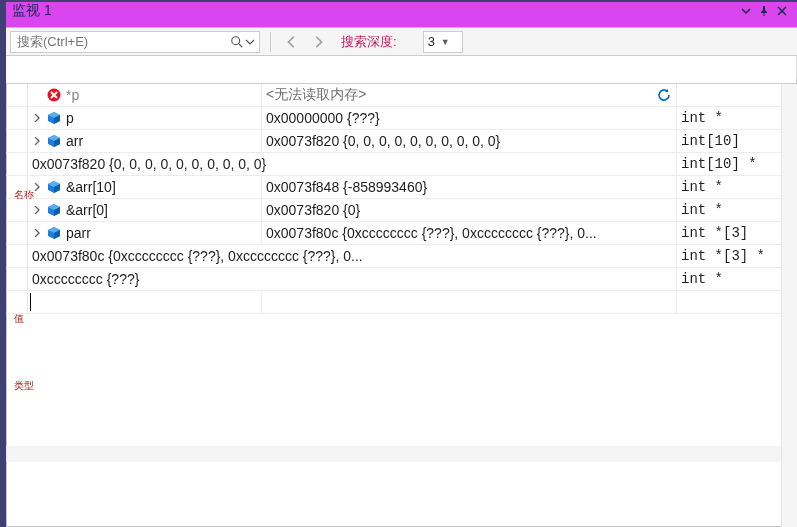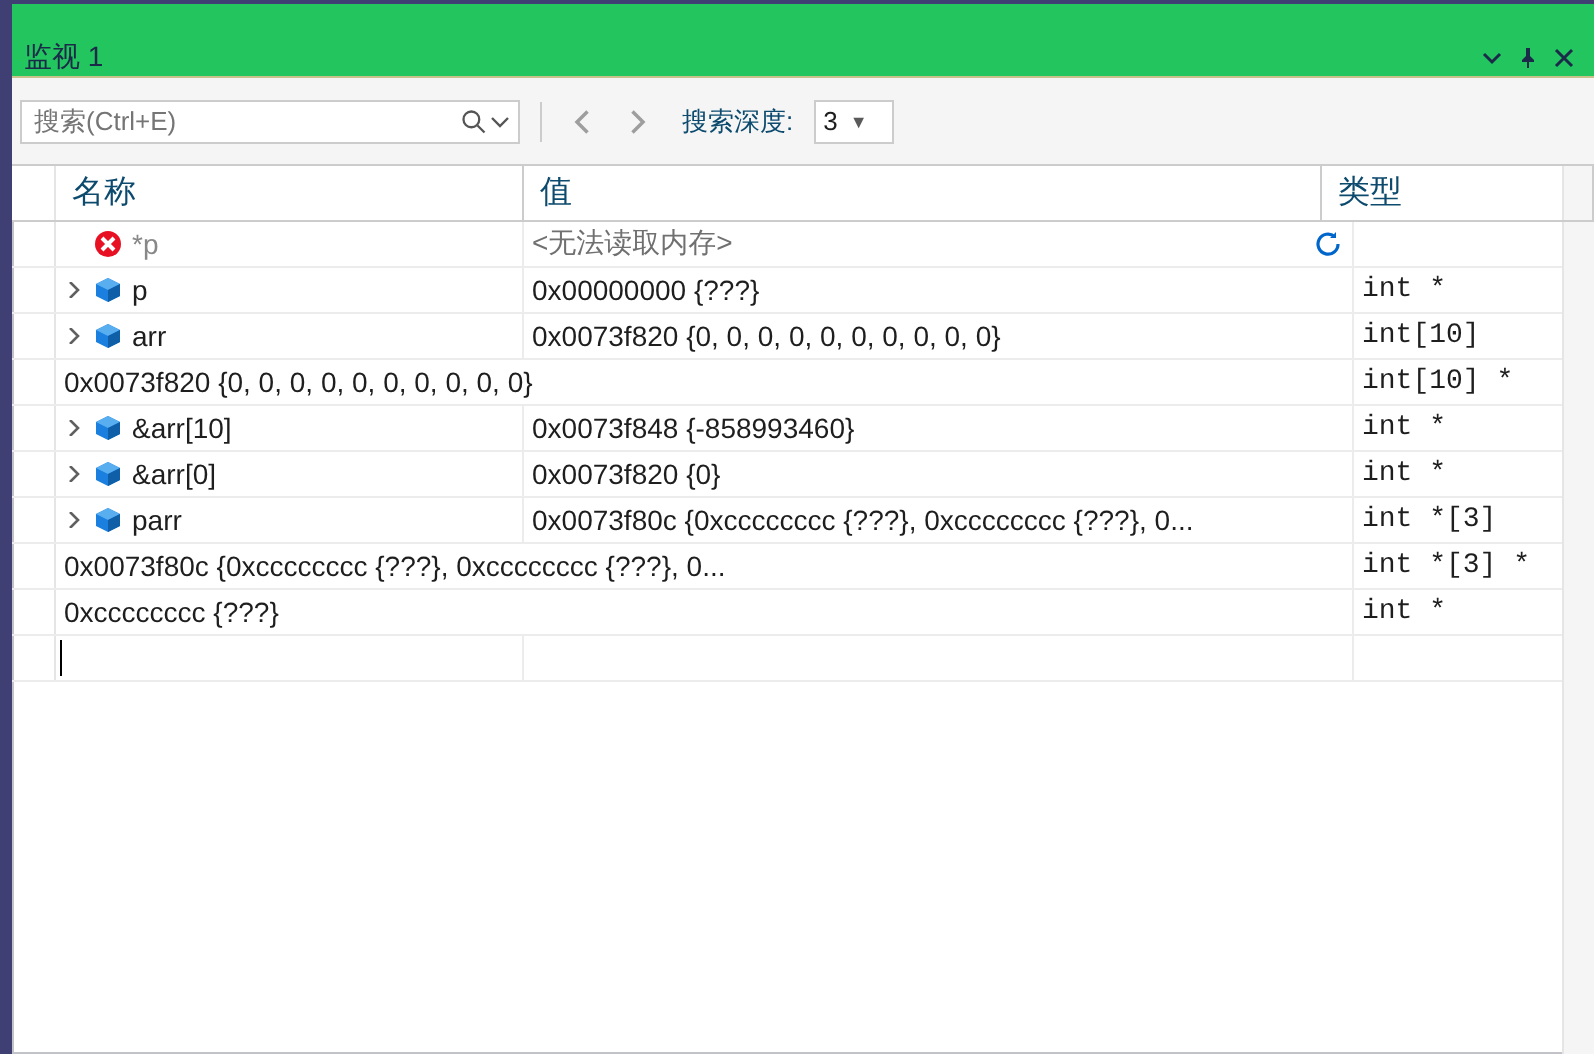--- a/index.html
+++ b/index.html
@@ -12,41 +12,41 @@
   }
   .frame {
     width: 797px; height: 527px;
     border-left: 6px solid #3f3f74;
     border-top: 2px solid #3f3f74;
     box-shadow: inset 0 0 0 1px #c2c3c9;
     position: relative;
   }
   
   .panel-title {
-    background: #22c55e;
+    background: #d946ef;
     color: #1b2a49;
-    height: 37px;
+    height: 26px;
     border-bottom: 1px solid #c9c28a;
     display: flex;
-    align-items: flex-end;
+    align-items: flex-start;
     padding: 0 6px;
     font-size: 14px;
   }
   .panel-title .spacer { flex: 1; }
   .panel-title .tbtn {
     width: 18px; height: 18px;
     display: inline-flex; align-items: center; justify-content: center;
     color: #1b2a49;
     font-size: 11px;
     cursor: pointer;
   }
   .panel-title .tbtn svg { width: 10px; height: 10px; display:block; }
   
   .toolbar {
-    height: 44px;
+    height: 28px;
     border-bottom: 1px solid #cccccc;
     display: flex;
     align-items: center;
     background: #f5f5f5;
     padding: 0 4px;
     gap: 4px;
   }
   .searchbox {
     flex: 0 0 250px;
     height: 22px;
@@ -68,39 +68,40 @@
   }
   .searchbox .mag svg { width:14px; height:14px; }
   .sep { width: 1px; height: 20px; background: #cccccc; margin: 0 6px; }
   .navbtn {
     width: 22px; height: 22px;
     display: inline-flex; align-items:center; justify-content:center;
     color: #9e9e9e;
     cursor: pointer;
   }
   .navbtn svg { width:14px; height:14px; }
-  .depth-label { margin: 0 6px 0 8px; color: #0c4a6e; }
+  .depth-label { margin: 0 22px 0 8px; color: #be185d; }
   .depth-box {
     width: 40px; height: 22px;
     border: 1px solid #cccccc;
     background: #fff;
     display: inline-flex; align-items:center;
     padding: 0 4px;
     gap: 6px;
   }
   .depth-box .caret { font-size: 9px; color: #5a5a5a; }
   
   .grid { position: relative; height: calc(527px - 26px - 28px); overflow: hidden; }
   .ghead {
     height: 28px;
     display: flex;
     border-bottom: 1px solid #cccccc;
     background: #fff;
-    font-size: 16px;
-    color: #0c4a6e;
+    font-size: 10px;
+    color: #b91c1c;
+    flex-direction: column;
   }
   .ghead > div {
     display: flex; align-items: center;
     padding-left: 8px;
     border-right: 1px solid #cccccc;
   }
   .col-gutter { flex: 0 0 22px; padding:0 !important; border-right: 1px solid #e5e5e5 !important; }
   .col-name { flex: 0 0 234px; }
   .col-value { flex: 1 1 auto; }
   .col-type { flex: 0 0 120px; border-right: none !important; text-align: center; }

